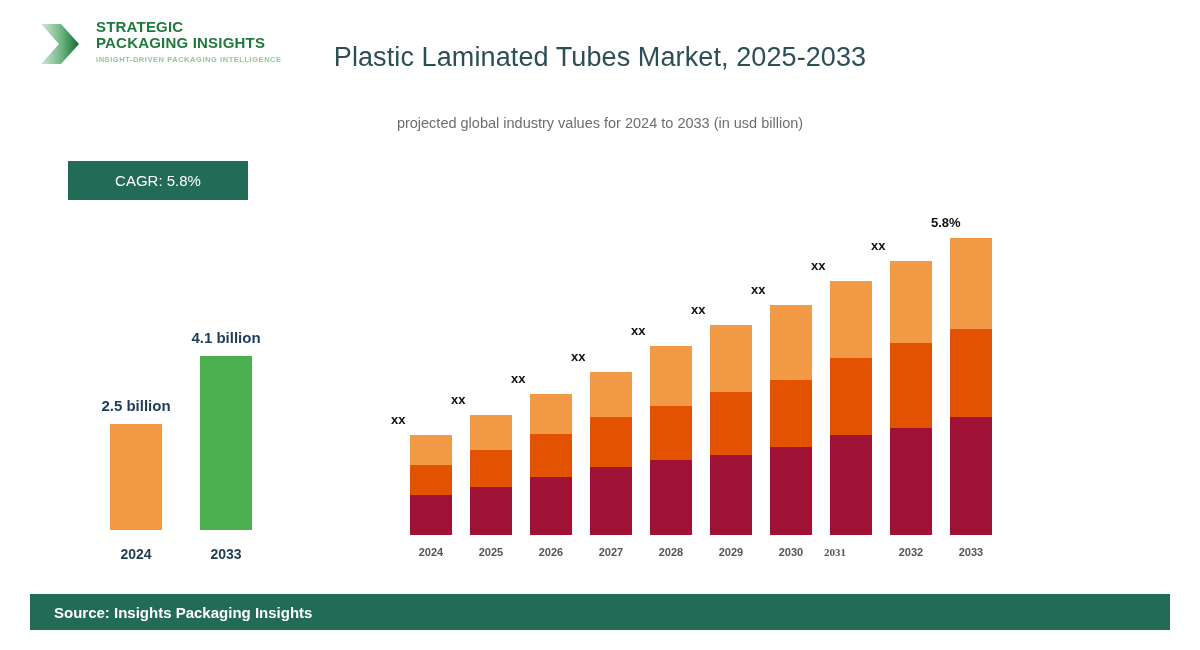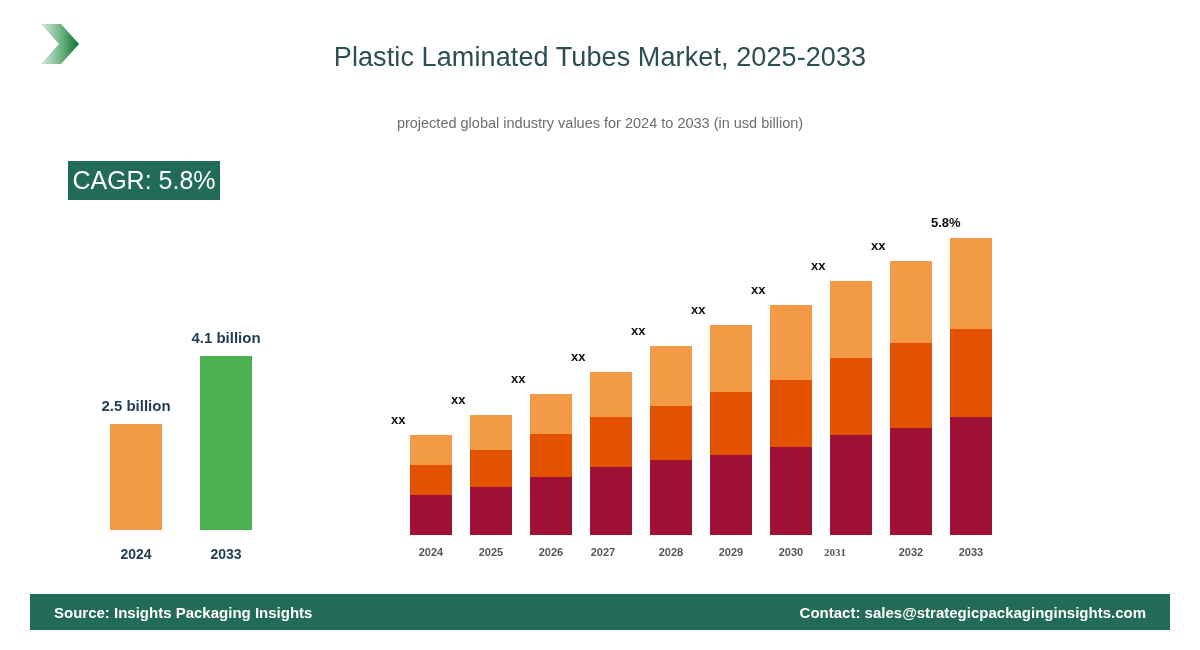--- a/index.html
+++ b/index.html
@@ -24,22 +24,22 @@
     position:absolute;left:0;top:42px;width:1200px;text-align:center;
     font-size:27px;color:#2c4e55;font-weight:normal;
     letter-spacing:.1px;
   }
   #chart-subtitle{
     position:absolute;left:0;top:115px;width:1200px;text-align:center;
     font-size:14.5px;color:#6d6d6d;
   }
   
   #cagr-badge{
-    position:absolute;left:68px;top:161px;width:152px;height:39px;
-    background:#226b57;color:#ffffff;font-size:25px;
+    position:absolute;left:68px;top:161px;width:180px;height:39px;
+    background:#226b57;color:#ffffff;font-size:15px;
     display:flex;align-items:center;justify-content:center;
   }
   
   #simple-chart{position:absolute;left:55px;top:300px;width:230px;height:270px;}
   .simple-bar-col{position:absolute;bottom:40px;width:52px;}
   .simple-bar{width:52px;position:absolute;bottom:0;}
   .simple-val{
     position:absolute;width:170px;text-align:center;
     font-size:15px;font-weight:bold;color:#1f3c55;
   }
@@ -76,20 +76,25 @@
       <defs>
         <linearGradient id="chevGrad" x1="0" y1="0" x2="1" y2="0">
           <stop offset="0%" stop-color="#d7e9dc"></stop>
           <stop offset="55%" stop-color="#6bb37f"></stop>
           <stop offset="100%" stop-color="#0f6b32"></stop>
         </linearGradient>
       </defs>
       <path d="M6 6 L26 6 L44 26 L26 46 L6 46 L24 26 Z" fill="url(#chevGrad)"></path>
     </svg>
   </div>
+  <div id="logo-text">
+    <div class="logo-line">STRATEGIC</div>
+    <div class="logo-line">PACKAGING INSIGHTS</div>
+    <div id="logo-tagline">INSIGHT-DRIVEN PACKAGING INTELLIGENCE</div>
+  </div>
 </div>
 
 <div id="chart-title">Plastic Laminated Tubes Market, 2025-2033</div>
 <div id="chart-subtitle">projected global industry values for 2024 to 2033 (in usd billion)</div>
 
 <div id="cagr-badge">CAGR: 5.8%</div>
 
 <div id="simple-chart">
     <div class="simple-bar-col" style="left: 55px; height: 106px;">
       <div class="simple-bar" style="height: 106px; background: rgb(242, 154, 70);"></div>
@@ -124,21 +129,21 @@
       <div class="seg" style="height: 58px; background: rgb(160, 18, 53);"></div>
     </div>
     <div class="stack-top-label" style="left: 111px; bottom: 174px;">xx</div>
     <div class="stack-cat" style="left: 116px;">2026</div>
     <div class="stack" style="left: 190px;">
       <div class="seg" style="height: 45px; background: rgb(242, 154, 70);"></div>
       <div class="seg" style="height: 50px; background: rgb(226, 82, 0);"></div>
       <div class="seg" style="height: 68px; background: rgb(160, 18, 53);"></div>
     </div>
     <div class="stack-top-label" style="left: 171px; bottom: 196px;">xx</div>
-    <div class="stack-cat" style="left: 168px;">2027</div>
+    <div class="stack-cat" style="left: 176px;">2027</div>
     <div class="stack" style="left: 250px;">
       <div class="seg" style="height: 60px; background: rgb(242, 154, 70);"></div>
       <div class="seg" style="height: 54px; background: rgb(226, 82, 0);"></div>
       <div class="seg" style="height: 75px; background: rgb(160, 18, 53);"></div>
     </div>
     <div class="stack-top-label" style="left: 231px; bottom: 222px;">xx</div>
     <div class="stack-cat" style="left: 236px;">2028</div>
     <div class="stack" style="left: 310px;">
       <div class="seg" style="height: 67px; background: rgb(242, 154, 70);"></div>
       <div class="seg" style="height: 63px; background: rgb(226, 82, 0);"></div>
@@ -171,14 +176,13 @@
       <div class="seg" style="height: 91px; background: rgb(242, 154, 70);"></div>
       <div class="seg" style="height: 88px; background: rgb(226, 82, 0);"></div>
       <div class="seg" style="height: 118px; background: rgb(160, 18, 53);"></div>
     </div>
     <div class="stack-top-label" style="left: 531px; bottom: 330px;">5.8%</div>
     <div class="stack-cat" style="left: 536px;">2033</div>
   </div>
 
 <div id="footer">
   <div>Source: Insights Packaging Insights</div>
-  <div>Contact: sales@strategicpackaginginsights.com</div>
 </div>
 
 </body></html>

